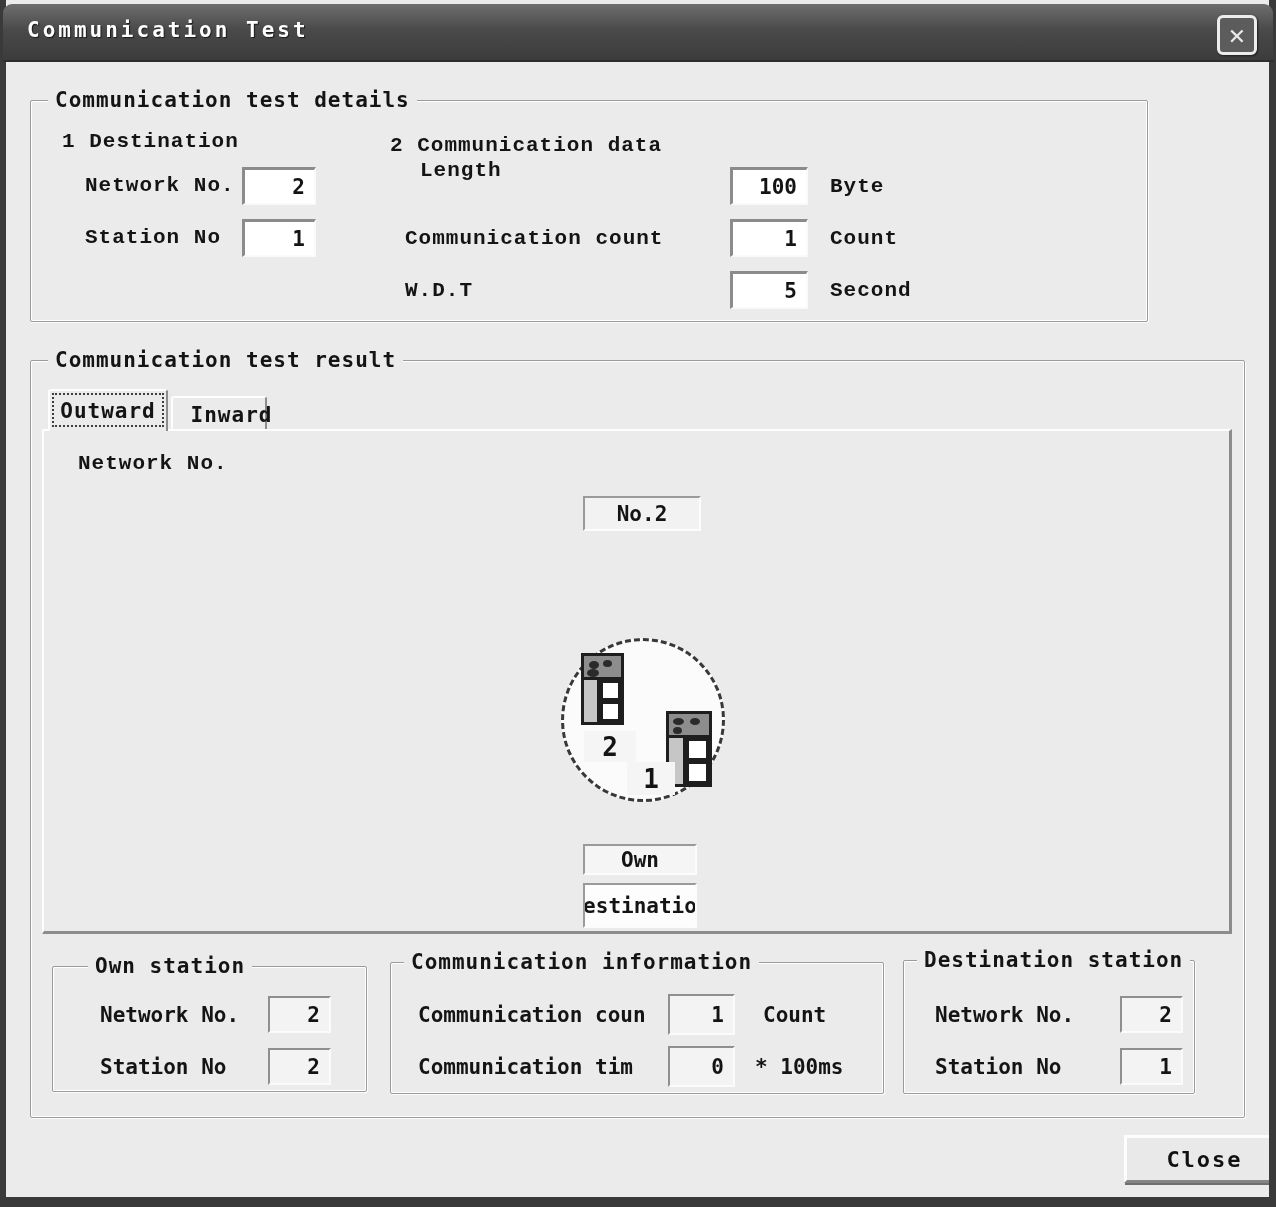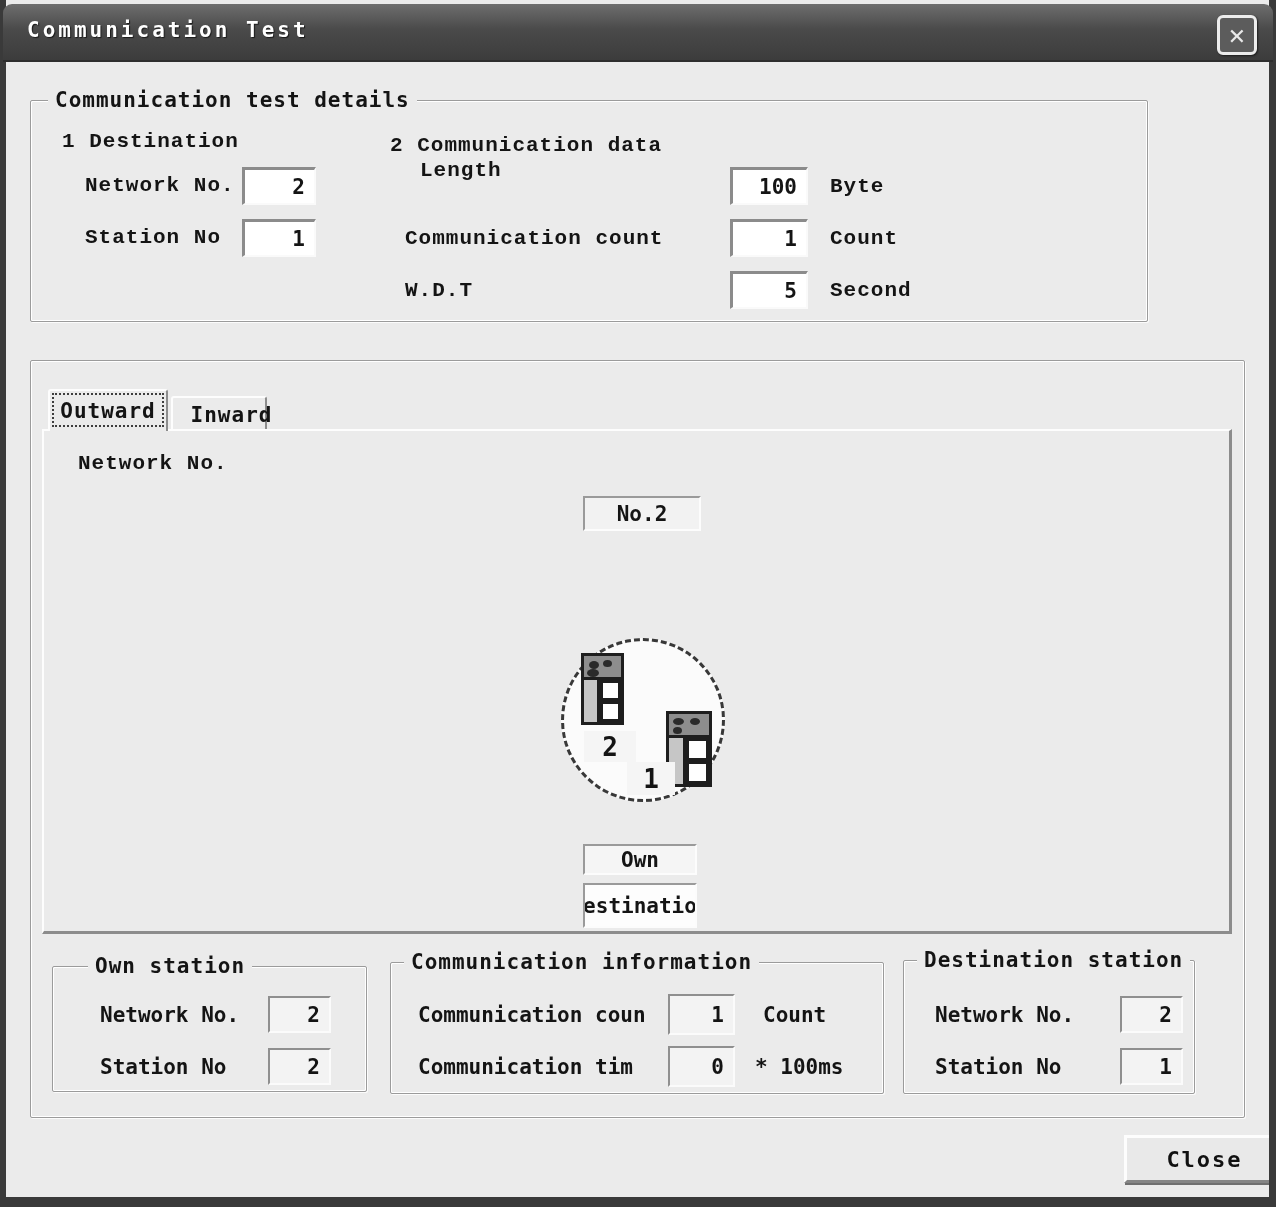--- a/index.html
+++ b/index.html
@@ -136,20 +136,21 @@
   <div class="lbl" style="left:405px;top:227px;">Communication count</div>
   <div class="input" style="left:730px;top:219px;width:78px;height:38px;">1</div>
   <div class="lbl" style="left:830px;top:227px;">Count</div>
 
   <div class="lbl" style="left:405px;top:279px;">W.D.T</div>
   <div class="input" style="left:730px;top:271px;width:78px;height:38px;">5</div>
   <div class="lbl" style="left:830px;top:279px;">Second</div>
 
 
   <div class="groupbox" style="left:30px;top:360px;width:1215px;height:758px;"></div>
+  <div class="legend" style="left:48px;top:348px;">Communication test result</div>
 
   <div class="tab tab-active" style="left:48px;top:389px;width:120px;height:42px;">Outward</div>
   <div class="tab" style="left:171px;top:396px;width:96px;height:35px;padding-left:25px;">Inward</div>
   <div class="tab-panel" style="left:42px;top:429px;width:1190px;height:505px;"></div>
 
   <div class="lbl" style="left:78px;top:452px;z-index:5;">Network No.</div>
   <div class="badge" style="left:583px;top:496px;width:118px;height:35px;z-index:5;">No.2</div>
 
   <div class="net-circle"></div>
 

